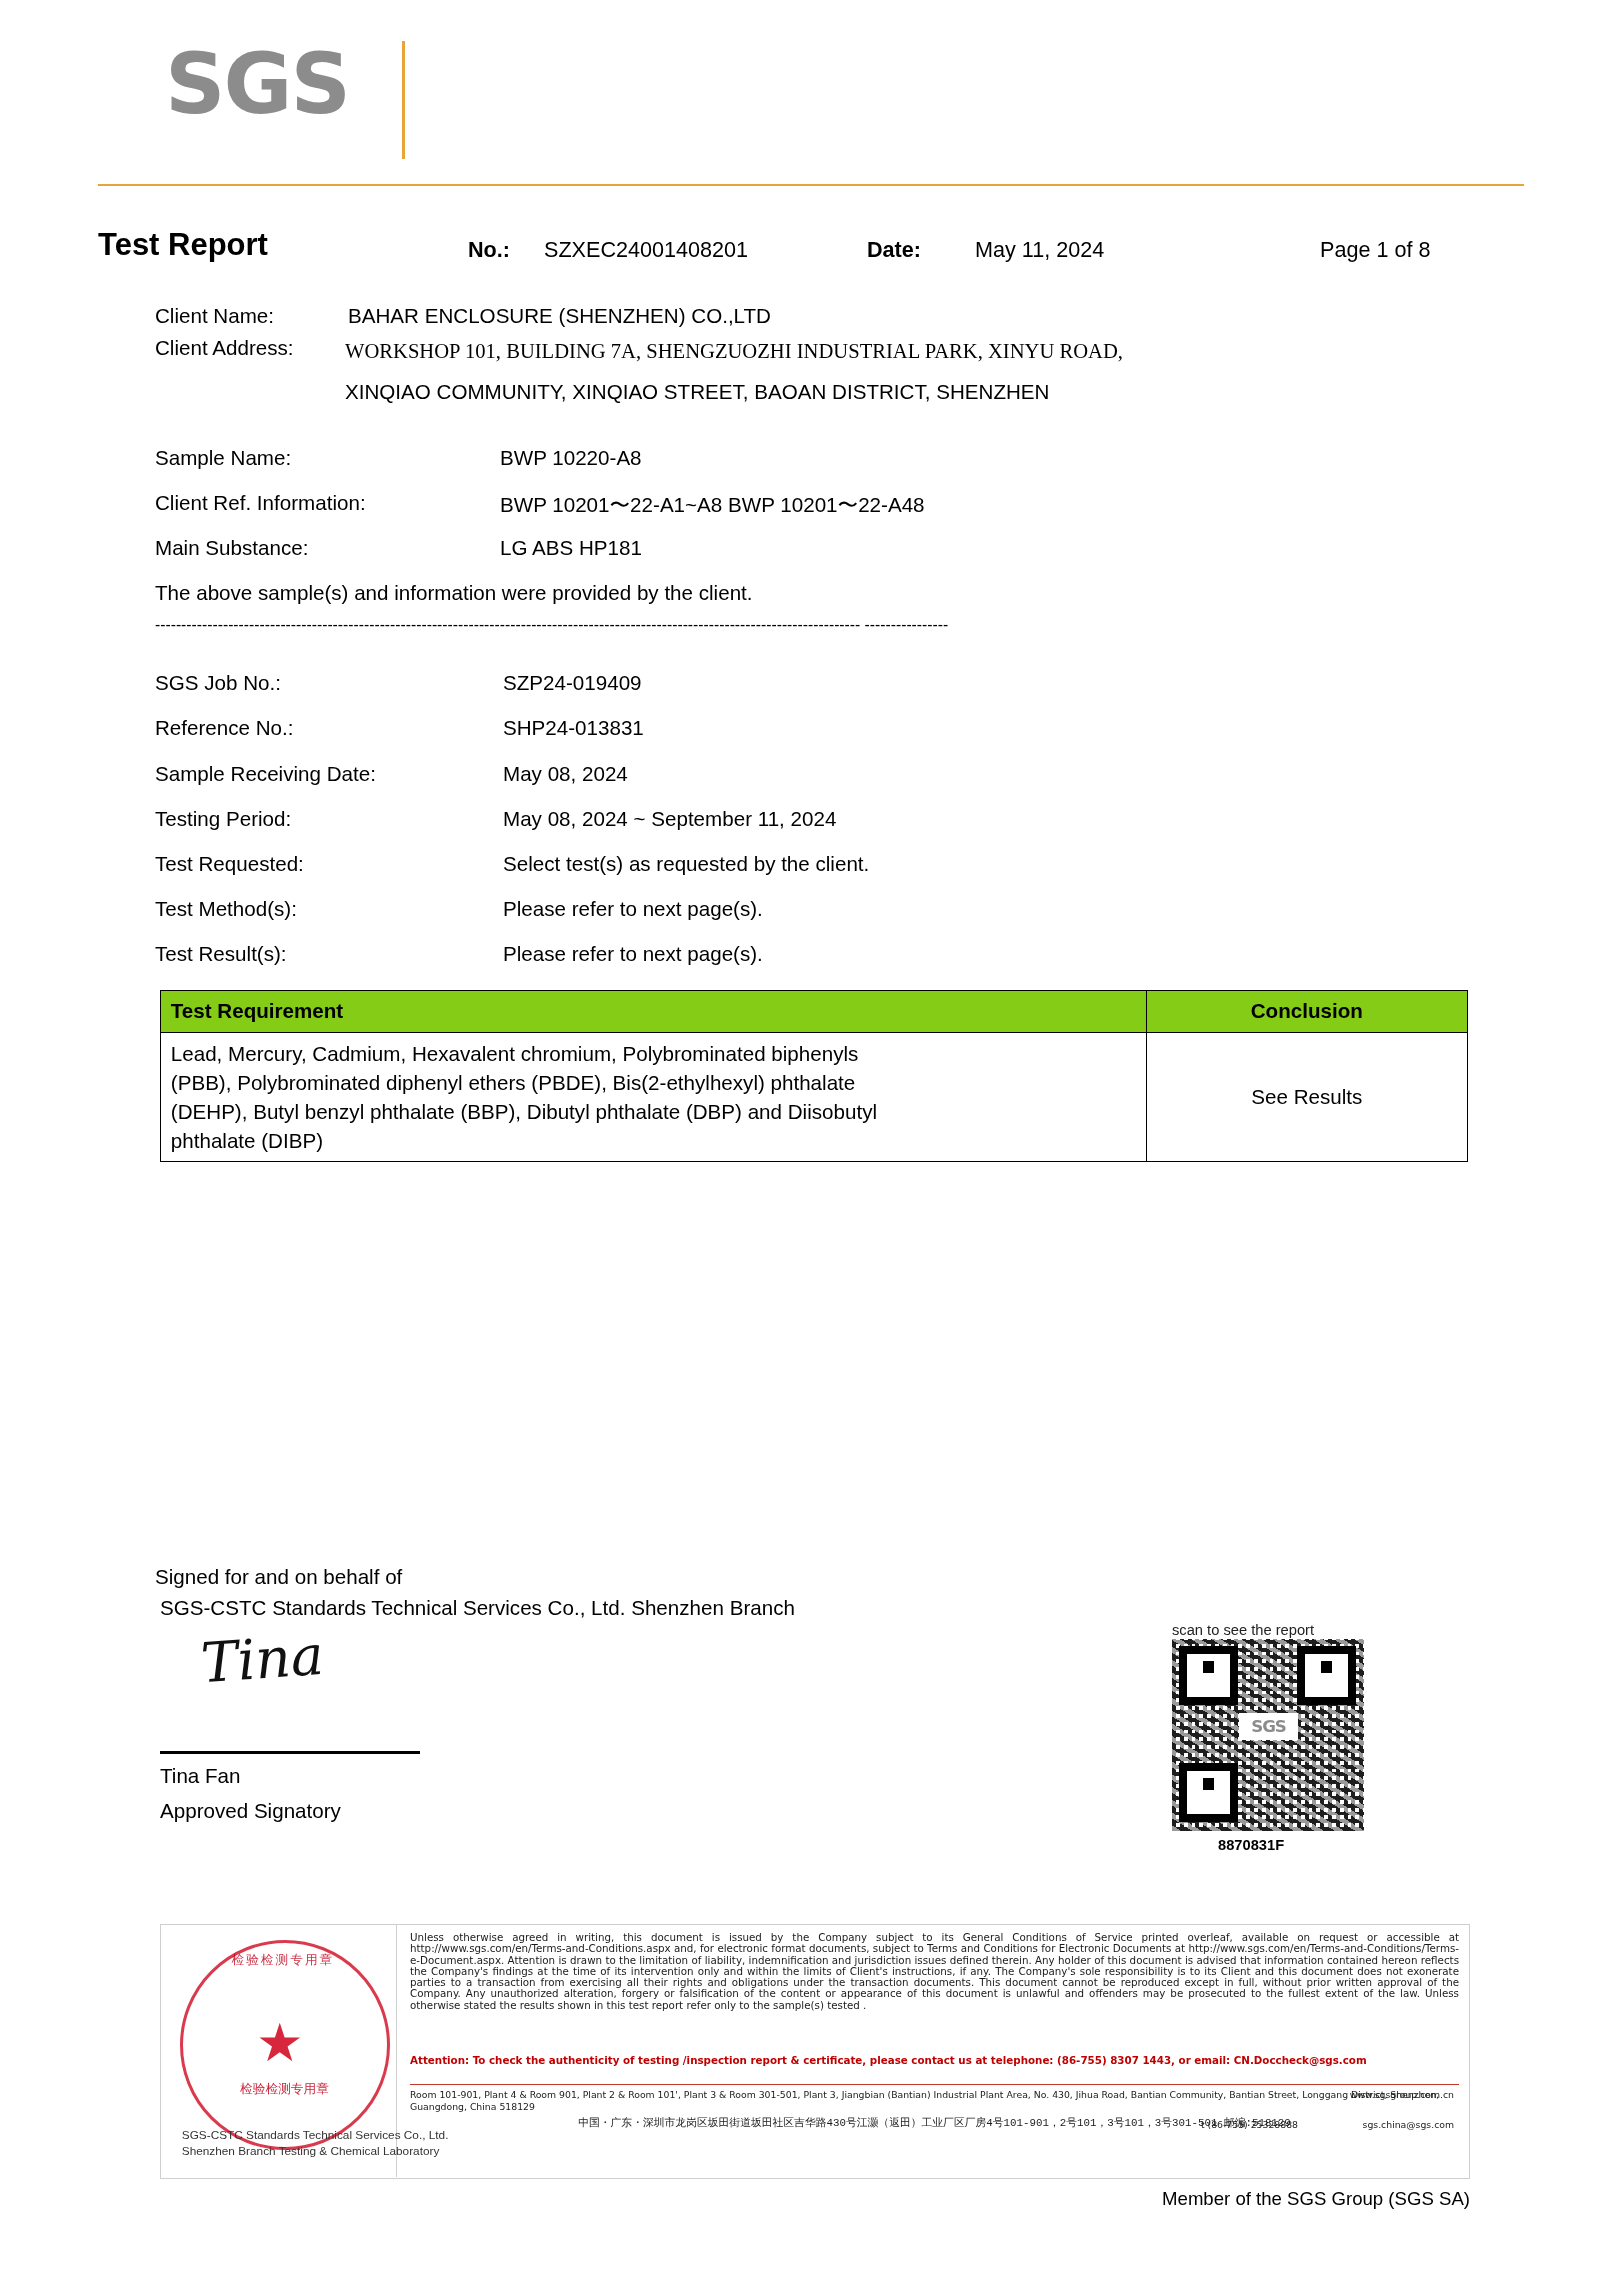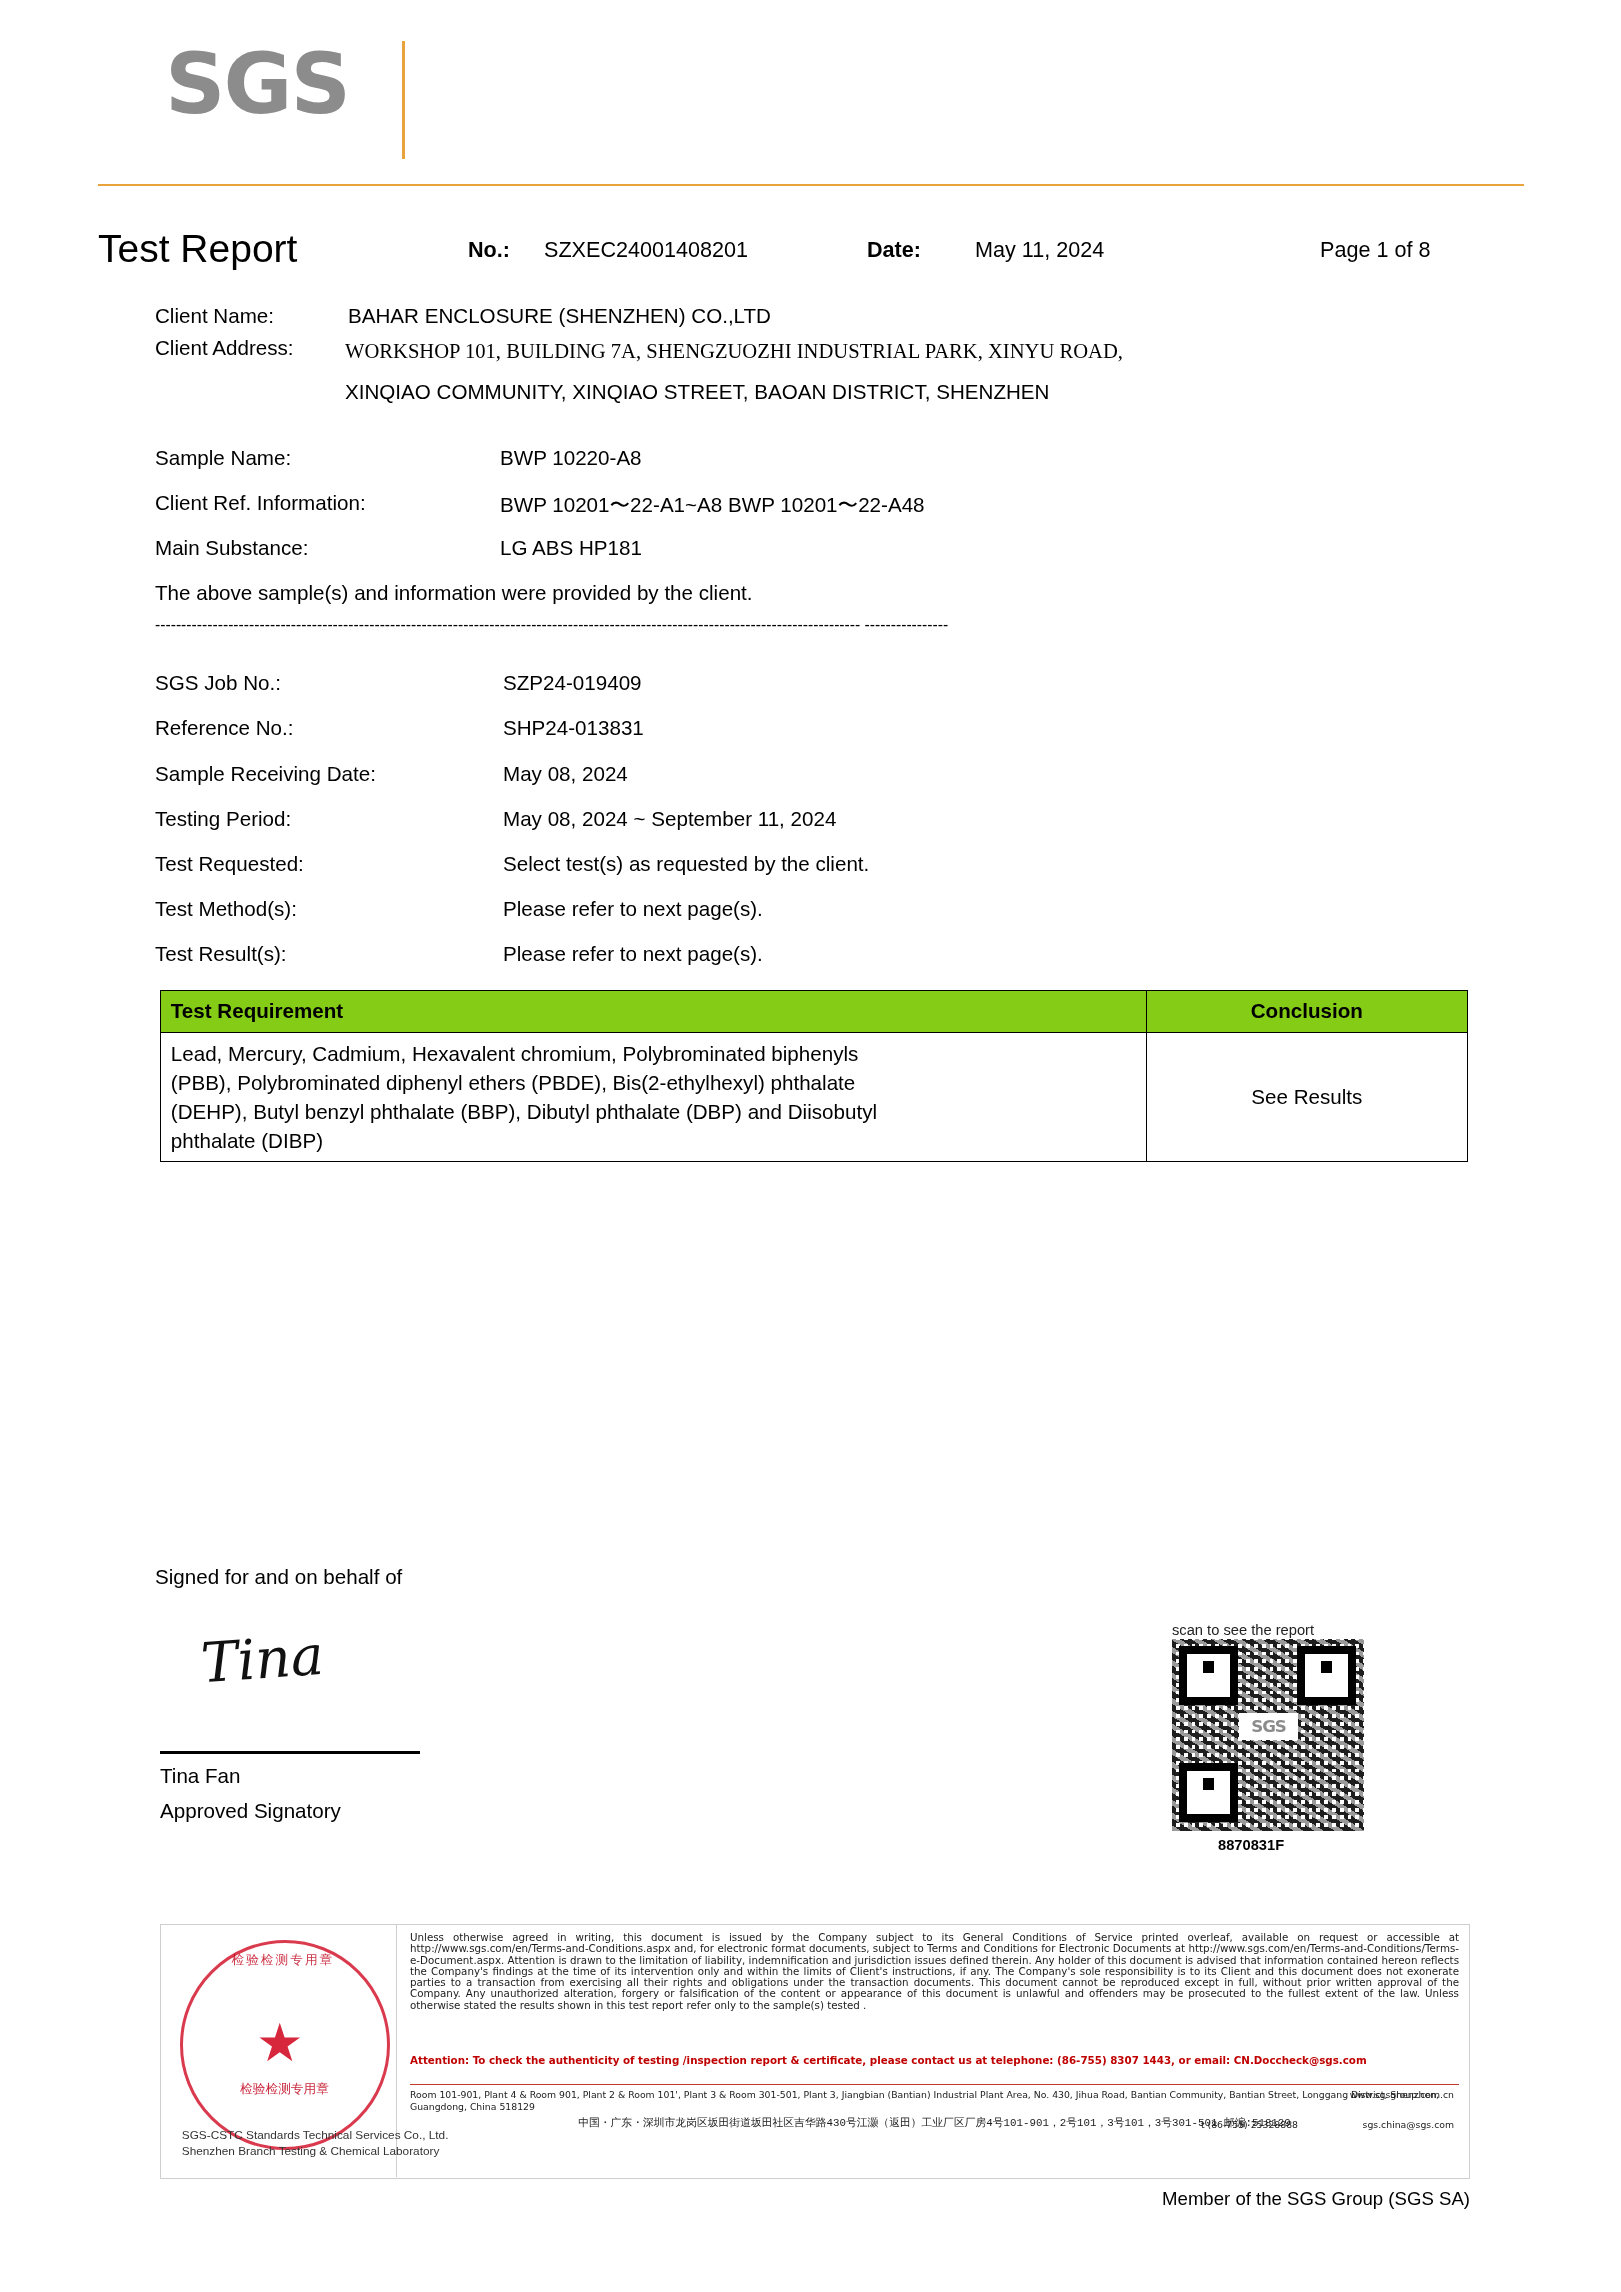--- a/index.html
+++ b/index.html
@@ -58,22 +58,22 @@
     position: absolute;
     left: 98px;
     top: 235px;
     width: 1426px;
     height: 39px;
   }
   .rep-title {
     position: absolute;
     left: 0px;
     top: -7.8px;
-    font-size: 39px;
-    font-weight: normal;
+    font-size: 31px;
+    font-weight: bold;
     letter-spacing: 0px;
   }
   .lbl-no {
     position: absolute;
     left: 370px;
     top: 2px;
     font-size: 21.6px;
     font-weight: bold;
   }
   .val-no {
@@ -490,20 +490,21 @@
           <div>(PBB), Polybrominated diphenyl ethers (PBDE), Bis(2-ethylhexyl) phthalate</div>
           <div>(DEHP), Butyl benzyl phthalate (BBP), Dibutyl phthalate (DBP) and Diisobutyl</div>
           <div>phthalate (DIBP)</div>
         </td>
         <td class="td-con">See Results</td>
       </tr>
     </tbody>
   </table>
 
   <div class="sig-line1">Signed for and on behalf of</div>
+  <div class="sig-line2">SGS-CSTC Standards Technical Services Co., Ltd. Shenzhen Branch</div>
   <div class="sig-script">Tina</div>
   <div class="sig-underline"></div>
   <div class="sig-name">Tina Fan</div>
   <div class="sig-role">Approved Signatory</div>
 
   <div class="qr-caption">scan to see the report</div>
   <div class="qr-box"></div>
   <div class="qr-mask1"></div>
   <div class="qr-eye" style="left:1179px; top:1646px;">
       <i></i>

